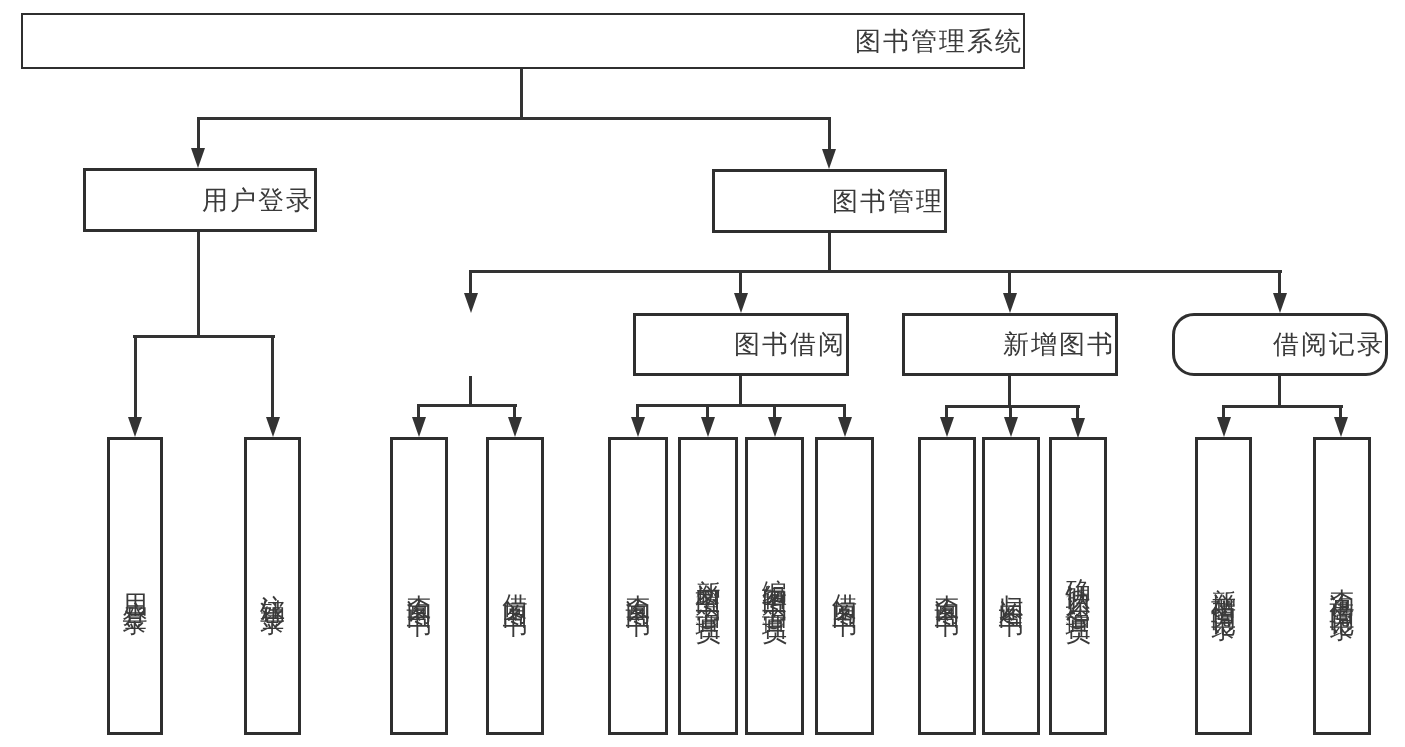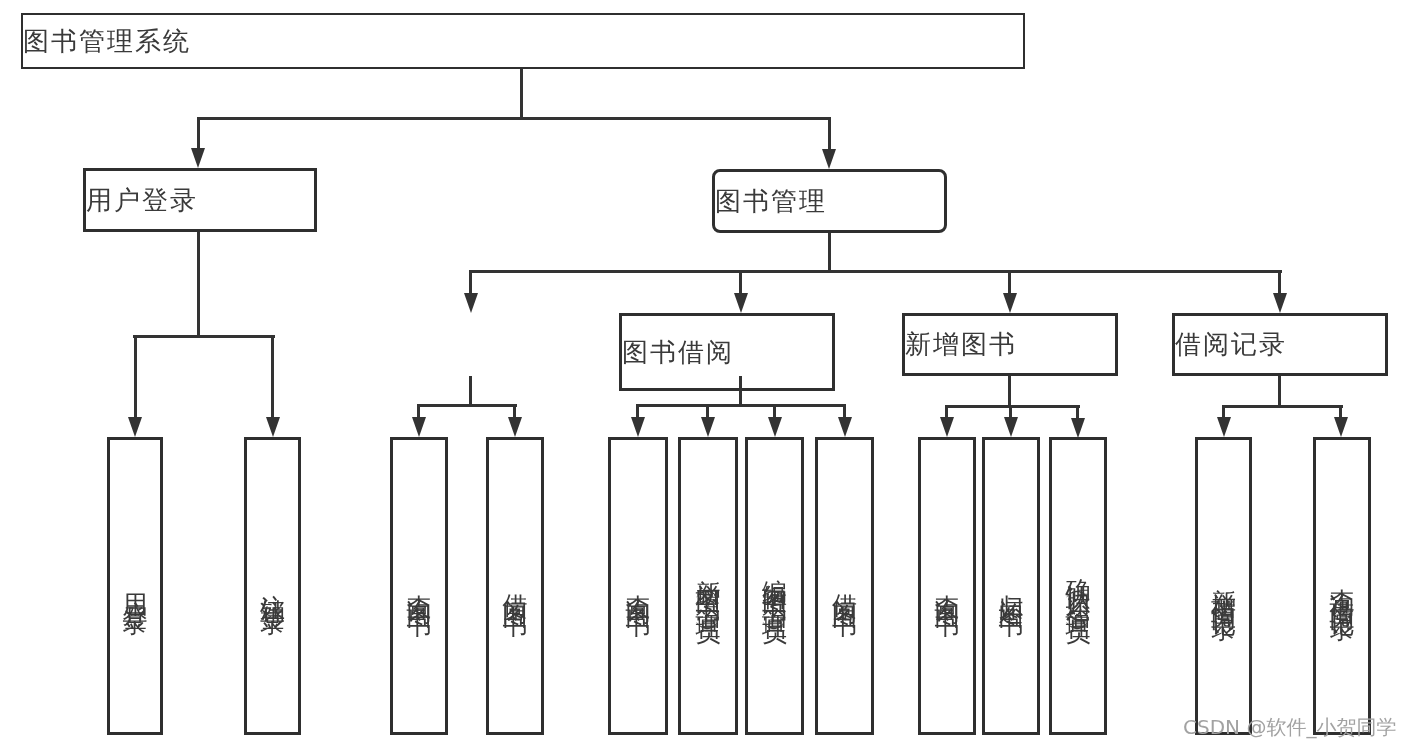--- a/index.html
+++ b/index.html
@@ -2,21 +2,21 @@
 <html><head>
 <meta charset="utf-8">
 <style>
   html,body{margin:0;padding:0;background:#fff;}
   .stage{
     position:relative;width:1405px;height:747px;background:#ffffff;overflow:hidden;
     font-family:"DejaVu Sans","Liberation Sans",sans-serif;
   }
   .node{
     position:absolute;background:#ffffff;border:3px solid #2f2f2f;box-sizing:border-box;
-    display:flex;align-items:center;justify-content:flex-start;
+    display:flex;align-items:center;justify-content:flex-end;
     font-size:26px;letter-spacing:2px;color:#3a3a3a;white-space:nowrap;
   }
   .node.root{border-width:2px;}
   .leaf{
     position:absolute;top:437px;height:298px;background:#ffffff;border:3px solid #2f2f2f;
     box-sizing:border-box;display:flex;align-items:center;justify-content:center;
   }
   .leaf span{
     writing-mode:vertical-rl;text-orientation:mixed;
     font-size:25px;line-height:1;letter-spacing:6px;color:#3a3a3a;
@@ -39,34 +39,34 @@
 <div class="stage">
 
   <div class="node root" style="left:21px;top:13px;width:1004px;height:56px;">
     <span>图书管理系统</span>
   </div>
 
   <div class="node" style="left:83px;top:168px;width:234px;height:64px;">
     <span>用户登录</span>
   </div>
 
-  <div class="node" style="left:712px;top:169px;width:235px;height:64px;border-radius:8px;">
+  <div class="node" style="left:712px;top:169px;width:235px;height:64px;">
     <span>图书管理</span>
   </div>
 
 
-  <div class="node" style="left:619px;top:313px;width:216px;height:78px;">
+  <div class="node" style="left:633px;top:313px;width:216px;height:63px;">
     <span>图书借阅</span>
   </div>
 
   <div class="node" style="left:902px;top:313px;width:216px;height:63px;">
     <span>新增图书</span>
   </div>
 
-  <div class="node" style="left:1172px;top:313px;width:216px;height:63px;">
+  <div class="node" style="left:1172px;top:313px;width:216px;height:63px;border-radius:22px;">
     <span>借阅记录</span>
   </div>
 
   <div class="leaf" style="left:107px;width:56px;">
     <span>用户登录</span>
   </div>
   <div class="leaf" style="left:244px;width:57px;">
     <span>注销登录</span>
   </div>
 
@@ -159,15 +159,14 @@
   <div class="v-line" style="left:1076px;top:405px;height:14px;"></div>
   <div class="arrow" style="left:1071px;top:418px;"></div>
 
   <div class="v-line" style="left:1278px;top:376px;height:32px;"></div>
   <div class="h-line" style="left:1222px;top:405px;width:121px;"></div>
   <div class="v-line" style="left:1222px;top:405px;height:14px;"></div>
   <div class="arrow" style="left:1217px;top:417px;"></div>
   <div class="v-line" style="left:1339px;top:405px;height:14px;"></div>
   <div class="arrow" style="left:1334px;top:417px;"></div>
 
-  <div class="watermark">CSDN @软件_小贺同学</div>
 
 </div>
 
 </body></html>

